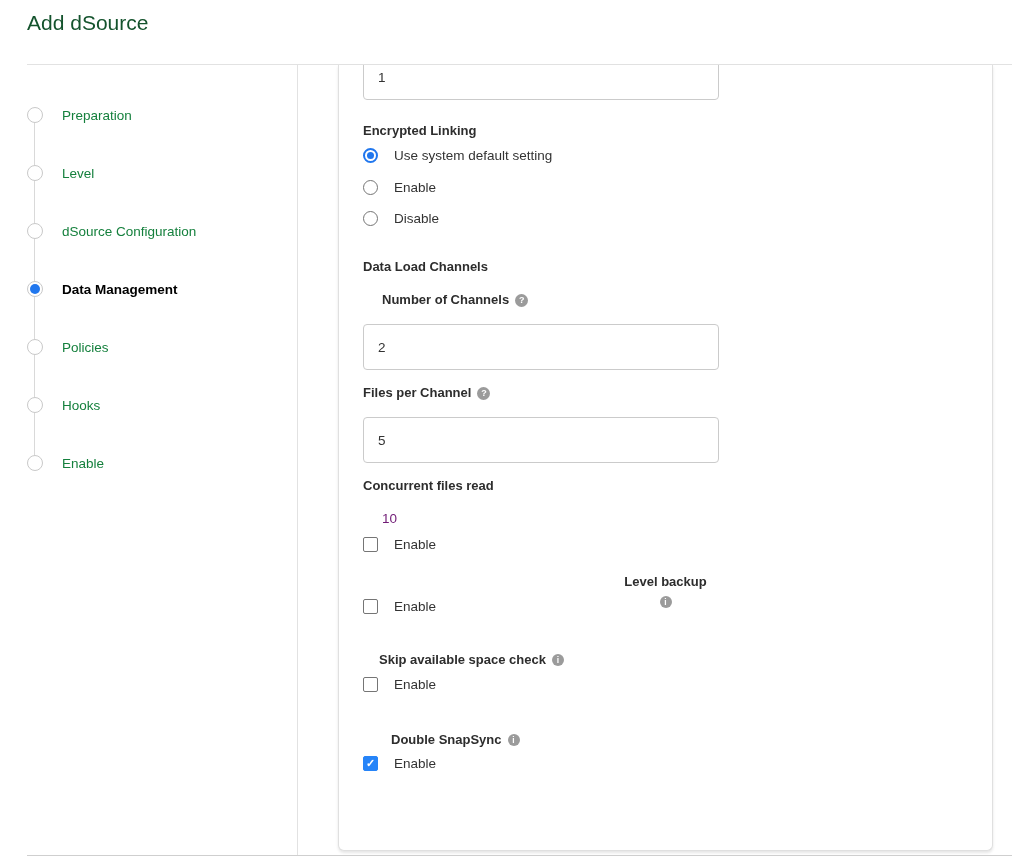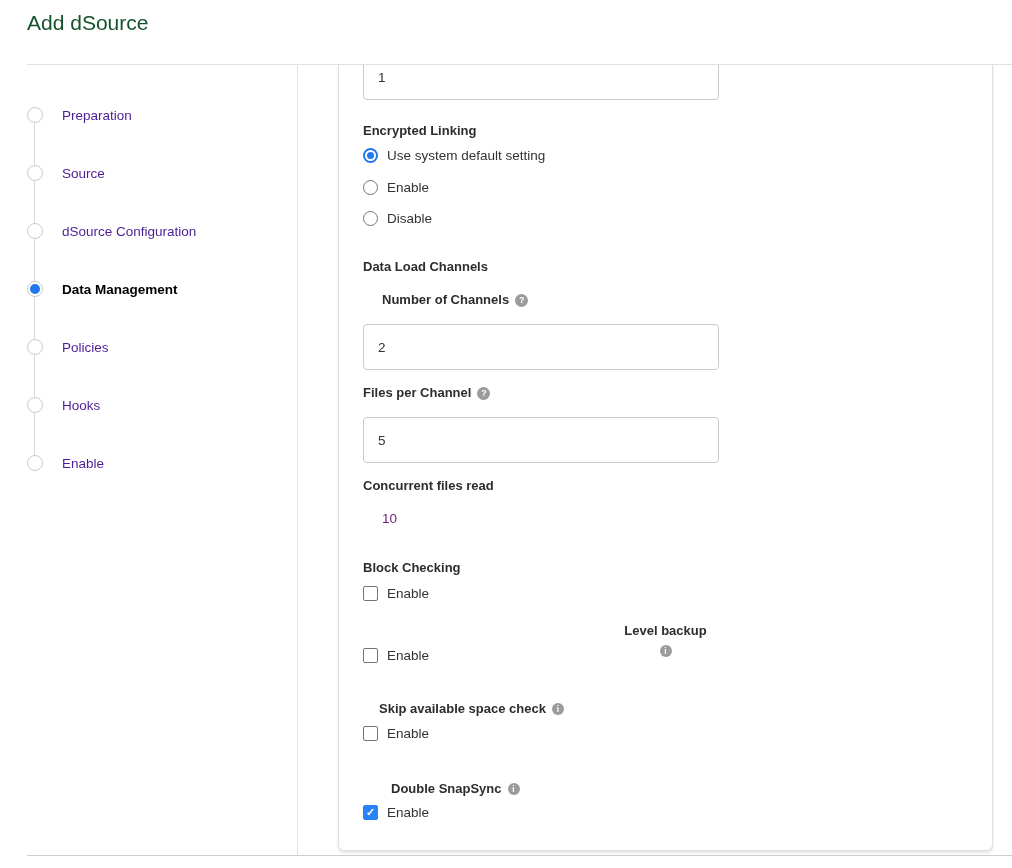--- a/index.html
+++ b/index.html
@@ -82,21 +82,21 @@
     left: 2px;
     top: 2px;
     width: 10px;
     height: 10px;
     border-radius: 50%;
     background: #2177ee;
   }
   .step-label {
     margin-left: 19px;
     font-size: 13.5px;
-    color: #4c1d95;
+    color: #15803d;
   }
   .step[data-state="active"] .step-label {
     font-weight: bold;
     color: #000000;
   }
 
   
   .panel {
     position: absolute;
     left: 338px;
@@ -161,21 +161,21 @@
   .info-icon { width: 12px; height: 12px; font-size: 8.5px; font-style: normal; }
 
   .control-row {
     display: flex;
     align-items: center;
     height: 16px;
     font-size: 13.5px;
     color: #333333;
     cursor: pointer;
   }
-  .control-row .ctl-label { margin-left: 9px; }
+  .control-row .ctl-label { margin-left: 16px; }
 
   .radio {
     position: relative;
     width: 15px;
     height: 15px;
     box-sizing: border-box;
     border: 1px solid #757575;
     border-radius: 50%;
     background: #ffffff;
     flex: 0 0 15px;
@@ -252,21 +252,21 @@
   <div class="sidebar-divider"></div>
   <div class="stepper">
     <div class="stepper-connector"></div>
 
     <div class="step" data-state="upcoming">
       <span class="step-circle"></span>
       <span class="step-label">Preparation</span>
     </div>
     <div class="step" data-state="upcoming">
       <span class="step-circle"></span>
-      <span class="step-label">Source</span>
+      <span class="step-label">Level</span>
     </div>
     <div class="step" data-state="upcoming">
       <span class="step-circle"></span>
       <span class="step-label">dSource Configuration</span>
     </div>
     <div class="step" data-state="active">
       <span class="step-circle"></span>
       <span class="step-label">Data Management</span>
     </div>
     <div class="step" data-state="upcoming">
@@ -319,23 +319,20 @@
         <span>Files per Channel</span>
         <span class="help-icon">?</span>
       </div>
       <input class="text-input mt-16" type="text" value="5" style="">
 
       <div class="field-label mt-15">
         <span>Concurrent files read</span>
       </div>
       <div class="static-value mt-17">10</div>
 
-      <div class="field-label mt-33">
-        <span>Block Checking</span>
-      </div>
       <div class="control-row mt-9">
         <span class="checkbox" data-checked="false"></span>
         <span class="ctl-label">Enable</span>
       </div>
 
       <div class="field-label mt-22">
         <span>Level backup</span>
         <span class="info-icon">i</span>
       </div>
       <div class="control-row mt-8">

